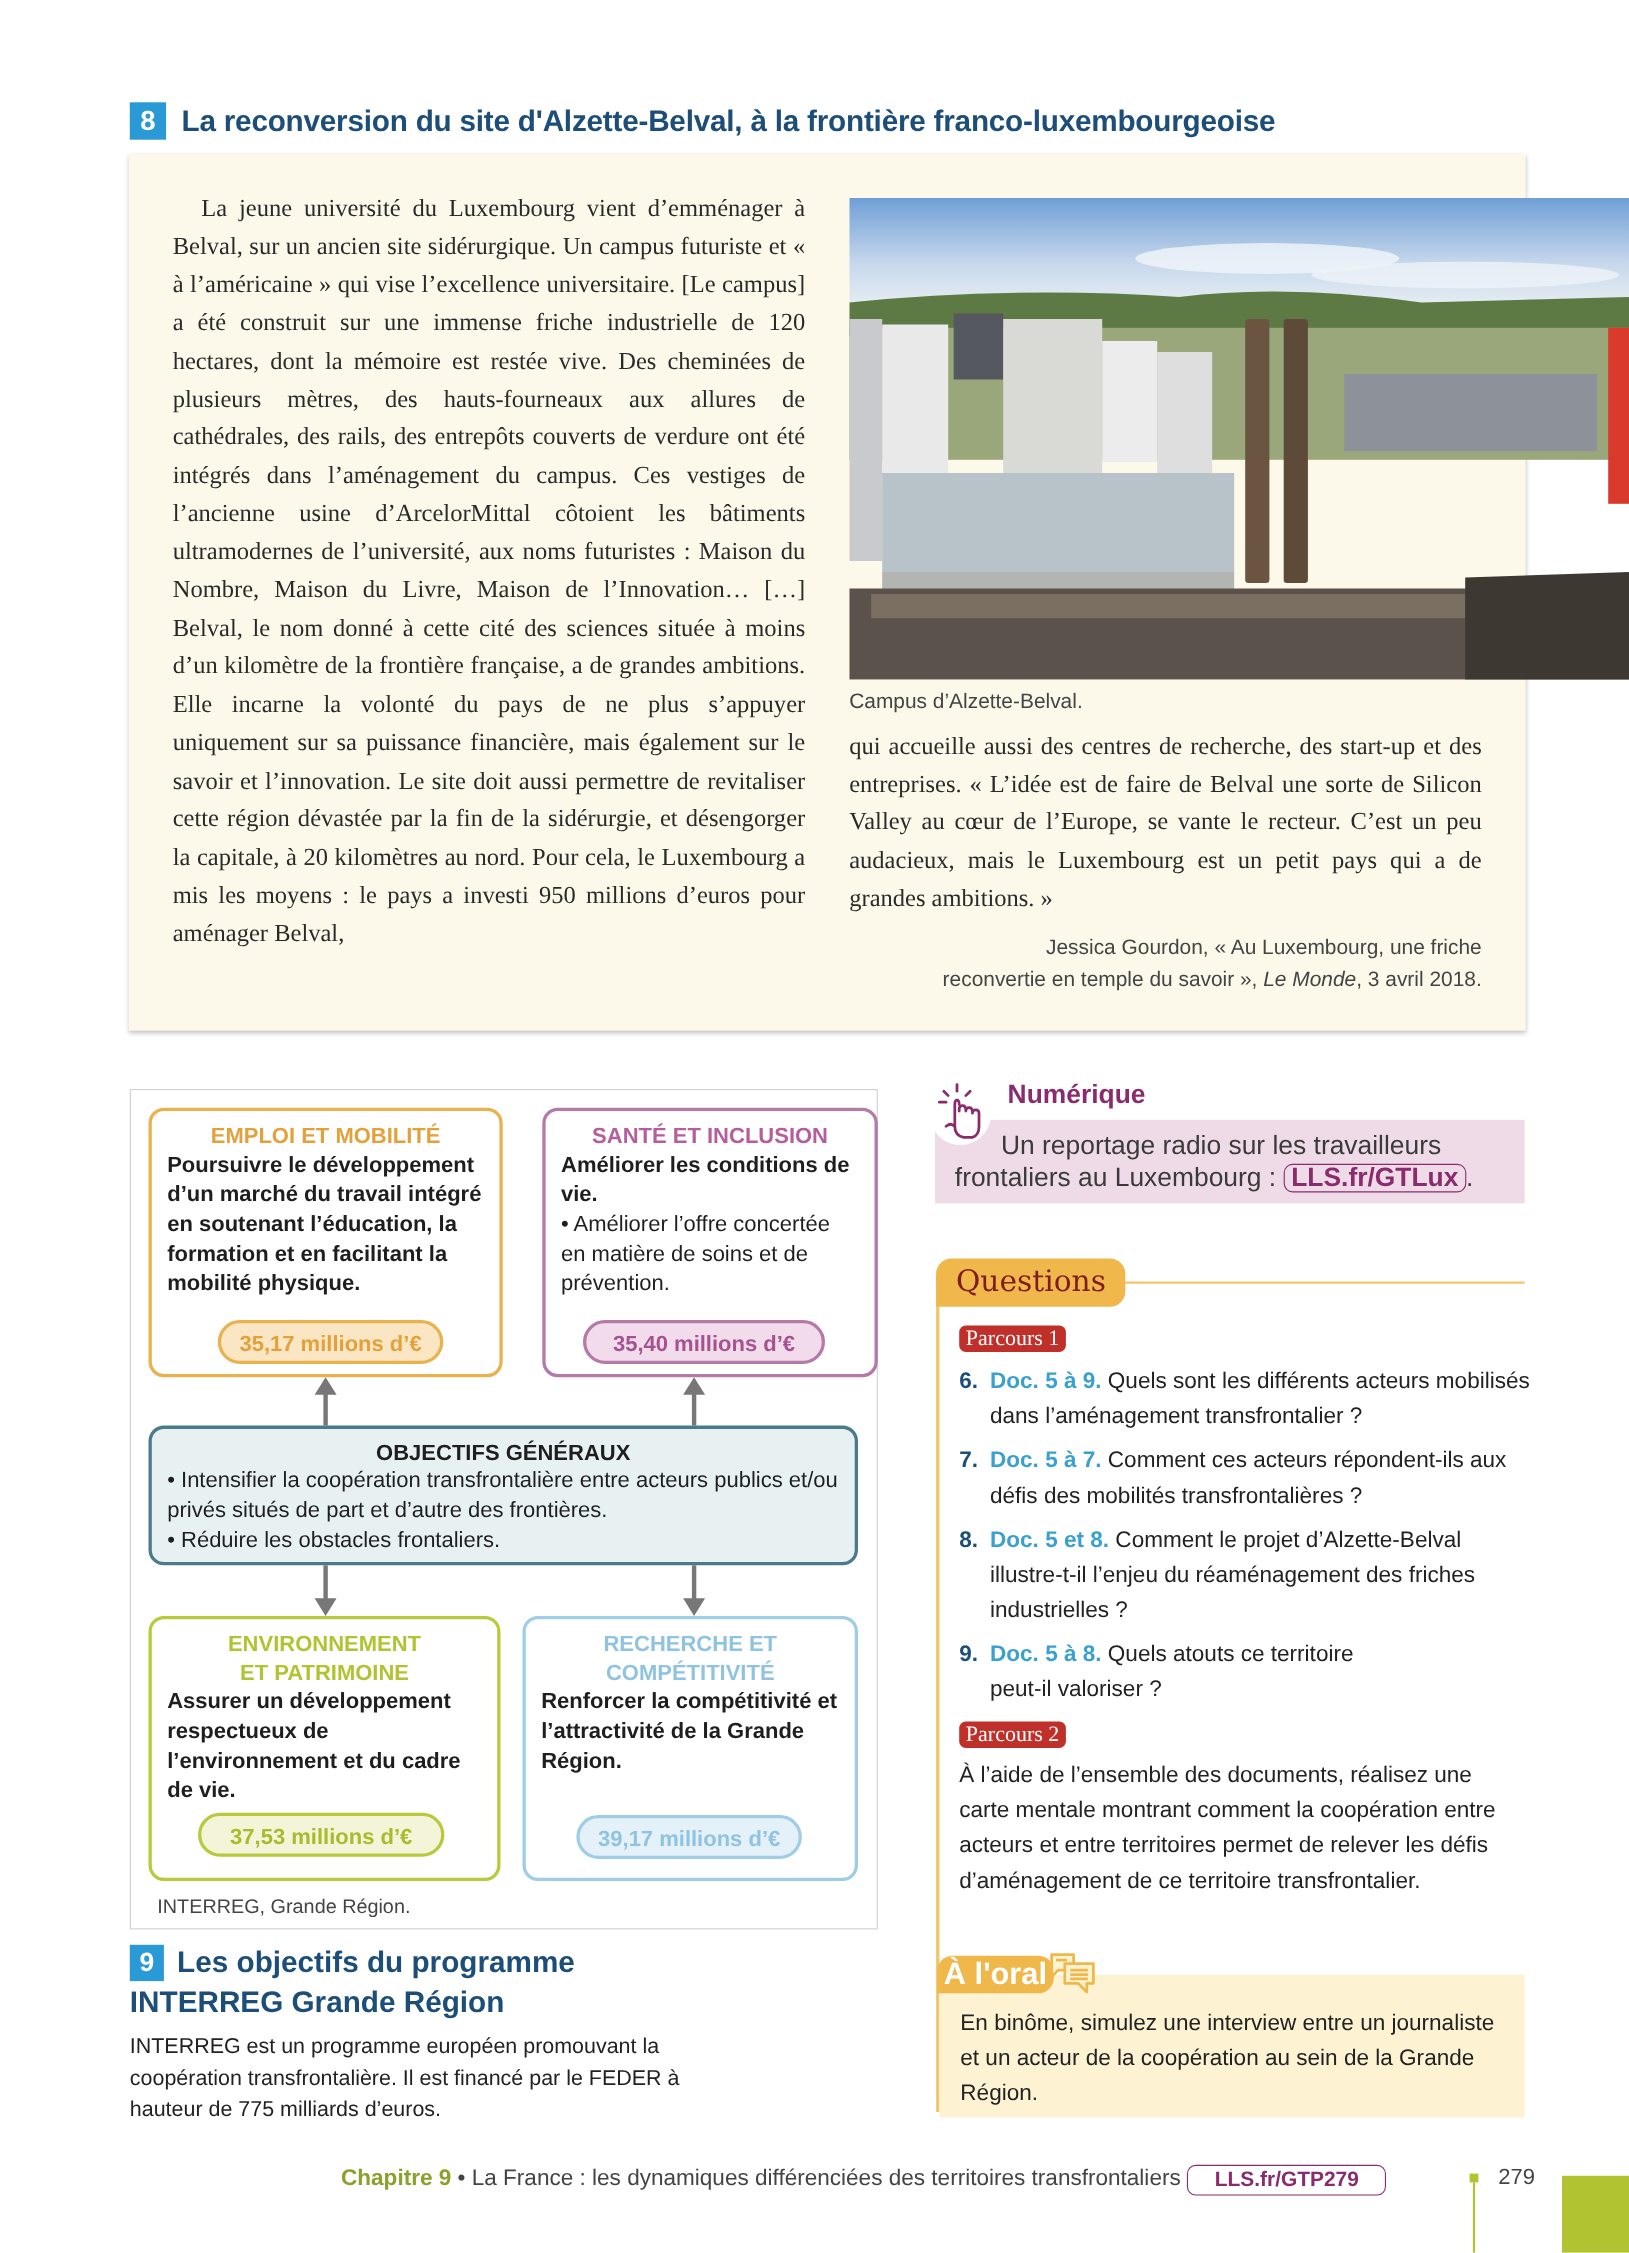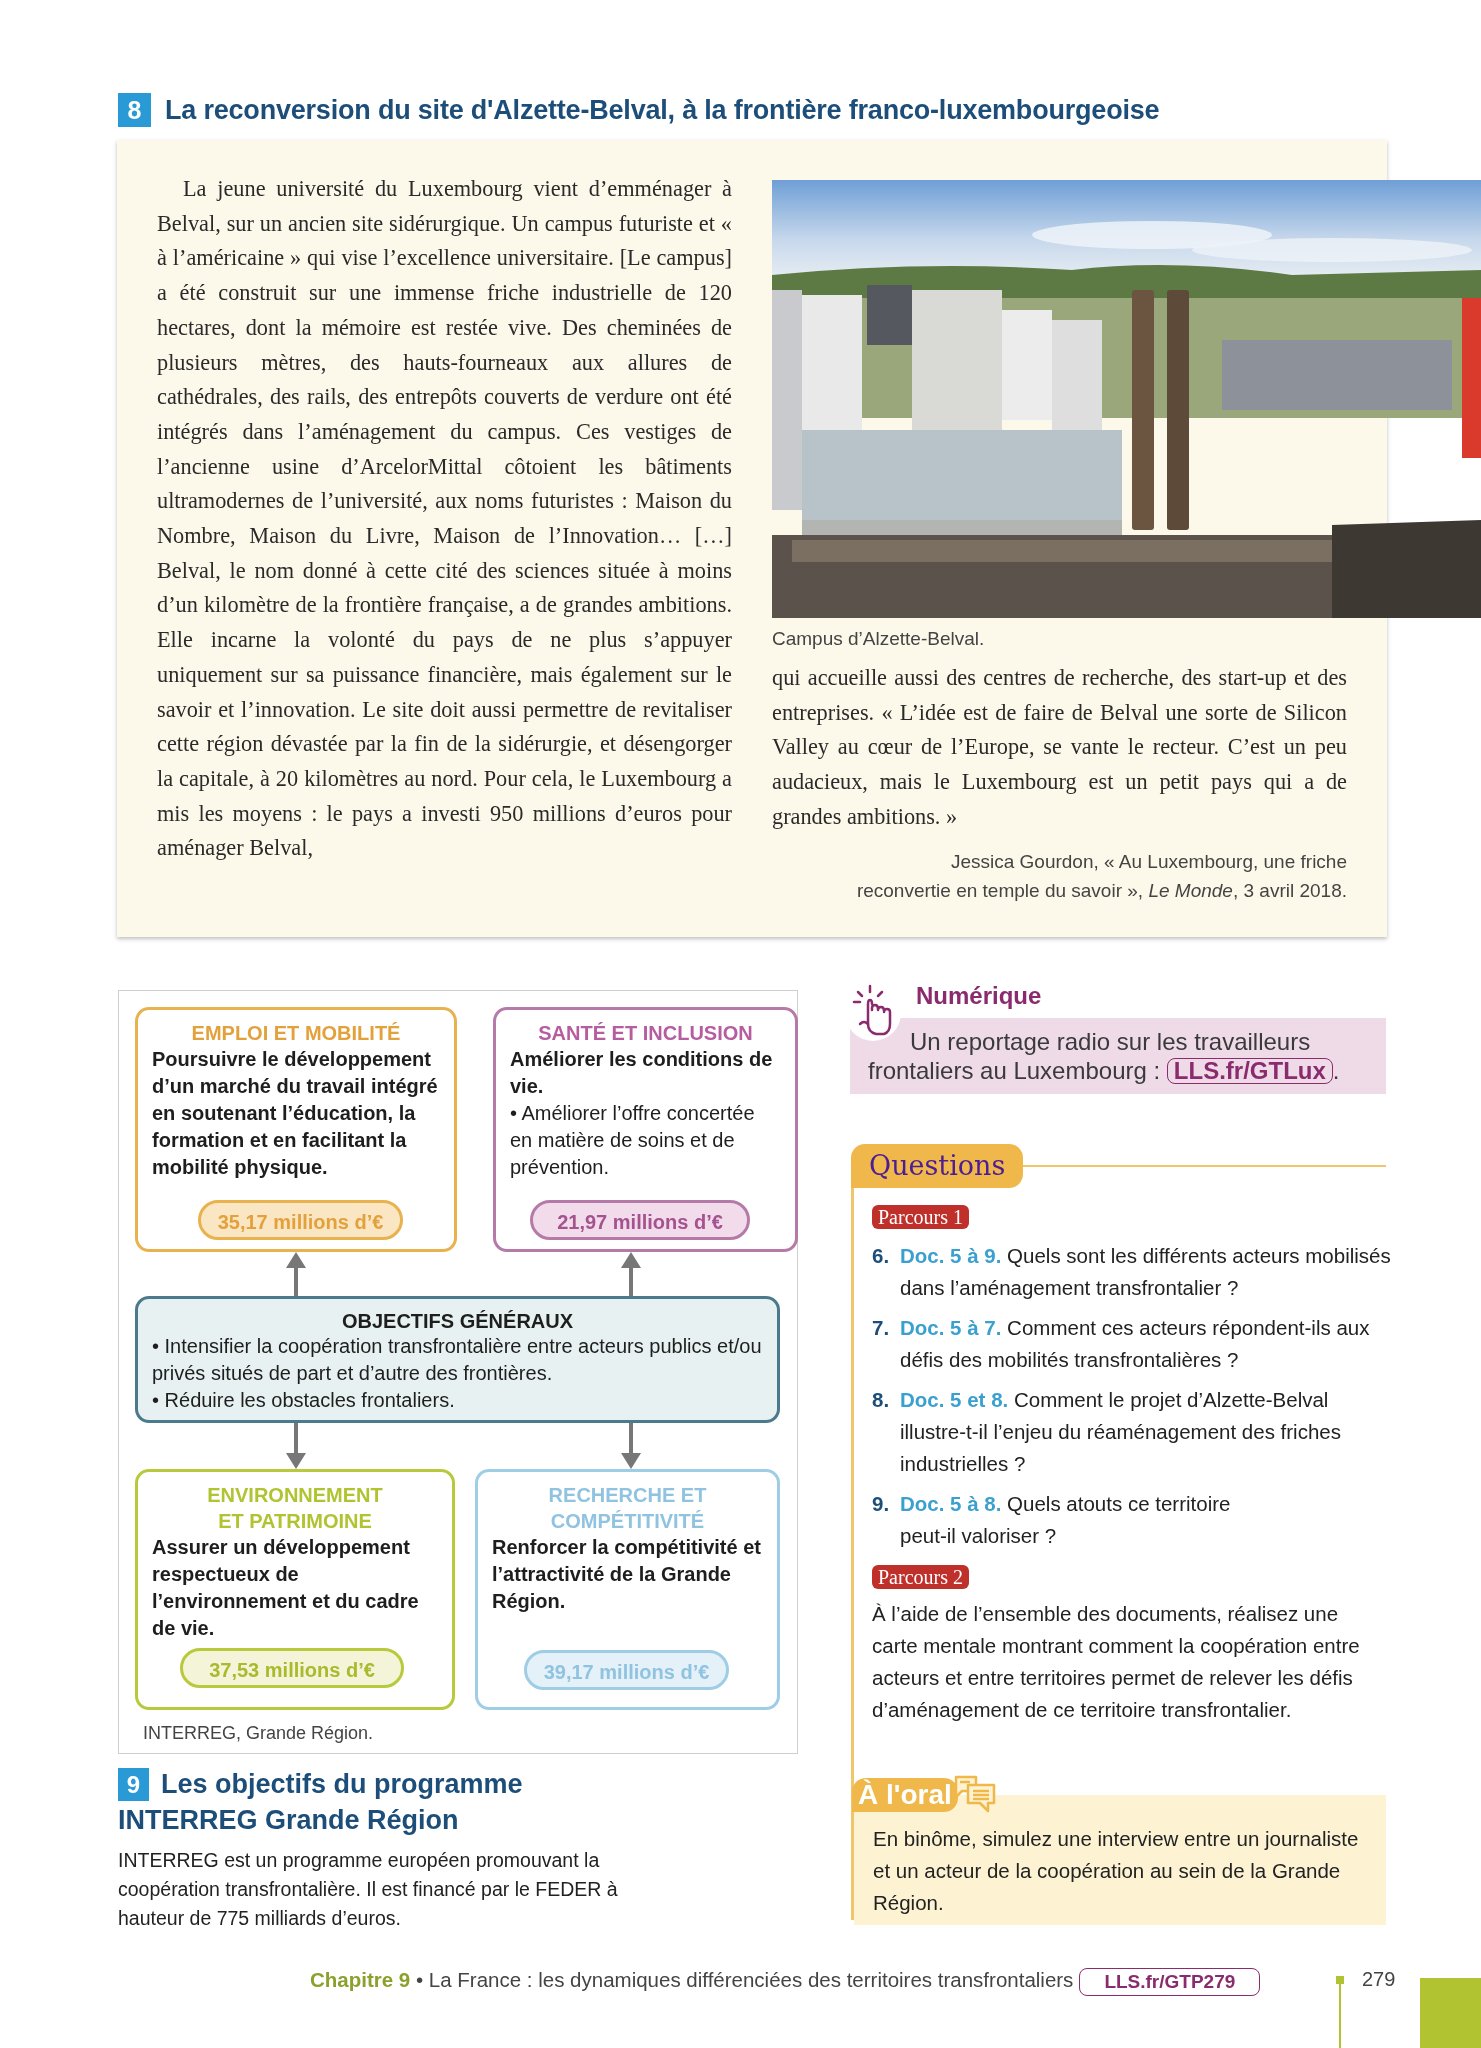--- a/index.html
+++ b/index.html
@@ -51,21 +51,21 @@
   #intro9{left:118px;top:1846px;width:560px;font-size:19.5px;line-height:29px;color:#222;}
   
   #num-box{left:850px;top:1018px;width:536px;height:76px;background:#efdbe8;}
   #num-title{left:916px;top:982px;font-size:24px;font-weight:bold;color:#8a2b6e;}
   #num-icon{left:842px;top:980px;width:62px;height:62px;}
   #num-text{left:868px;top:1027px;width:510px;font-size:24px;line-height:29px;color:#3a3a3a;text-indent:42px;}
   .link-pill{display:inline-block;border:1.5px solid #8a2b6e;border-radius:8px;padding:0 6px;font-weight:bold;color:#8a2b6e;line-height:24px;text-indent:0;}
   
   #q-line{left:1010px;top:1165px;width:376px;height:2px;background:#f1c56c;}
   #q-vert{left:851px;top:1160px;width:3px;height:760px;background:#f1c56c;}
-  #q-tab{left:851px;top:1144px;padding:0 18px;height:44px;line-height:44px;background:#f0b84a;border-radius:14px 14px 14px 0;font-family:"DejaVu Serif",serif;font-size:27px;color:#4c1d95;}
+  #q-tab{left:851px;top:1144px;padding:0 18px;height:44px;line-height:44px;background:#f0b84a;border-radius:14px 14px 14px 0;font-family:"DejaVu Serif",serif;font-size:27px;color:#7f1d1d;}
   .parcours{position:absolute;background:#c0302b;color:#fff;font-family:"Liberation Serif",serif;font-size:20px;line-height:24px;padding:0 6px;border-radius:6px;}
   #parcours1{left:872px;top:1205px;}
   #parcours2{left:872px;top:1565px;}
   .qlist{position:absolute;left:872px;width:520px;font-size:20.5px;line-height:32px;color:#222;}
   .q{display:flex;margin-bottom:8px;}
   .q .qn{font-weight:bold;color:#1c4e79;width:28px;flex:none;}
   .q .qd{font-weight:bold;color:#3aa0cf;}
   #qlist{top:1240px;}
   #p2-text{left:872px;top:1598px;width:510px;font-size:20.5px;line-height:32px;color:#222;}
   
@@ -133,21 +133,21 @@
 <div id="diagram" class="abs">
   <div id="box-emploi" class="box">
     <div class="cat">EMPLOI ET MOBILITÉ</div>
     <div class="desc" style="font-weight:bold">Poursuivre le développement d’un marché du travail intégré en soutenant l’éducation, la formation et en facilitant la mobilité physique.</div>
     <div id="pill-emploi" class="pill">35,17 millions d’€</div>
   </div>
   <div id="box-sante" class="box">
     <div class="cat">SANTÉ ET INCLUSION</div>
     <div class="desc" style="font-weight:bold">Améliorer les conditions de vie.</div>
     <div class="desc">• Améliorer l’offre concertée en matière de soins et de prévention.</div>
-    <div id="pill-sante" class="pill">21,97 millions d’€</div>
+    <div id="pill-sante" class="pill">35,40 millions d’€</div>
   </div>
   <div class="arrow up" style="left:175px;top:275px;height:30px;"></div>
   <div class="arrow up" style="left:510px;top:275px;height:30px;"></div>
   <div id="box-obj" class="box">
     <div class="cat" style="line-height:24px">OBJECTIFS GÉNÉRAUX</div>
     <div class="desc">• Intensifier la coopération transfrontalière entre acteurs publics et/ou privés situés de part et d’autre des frontières.</div>
     <div class="desc">• Réduire les obstacles frontaliers.</div>
   </div>
   <div class="arrow down" style="left:175px;top:432px;height:32px;"></div>
   <div class="arrow down" style="left:510px;top:432px;height:32px;"></div>

